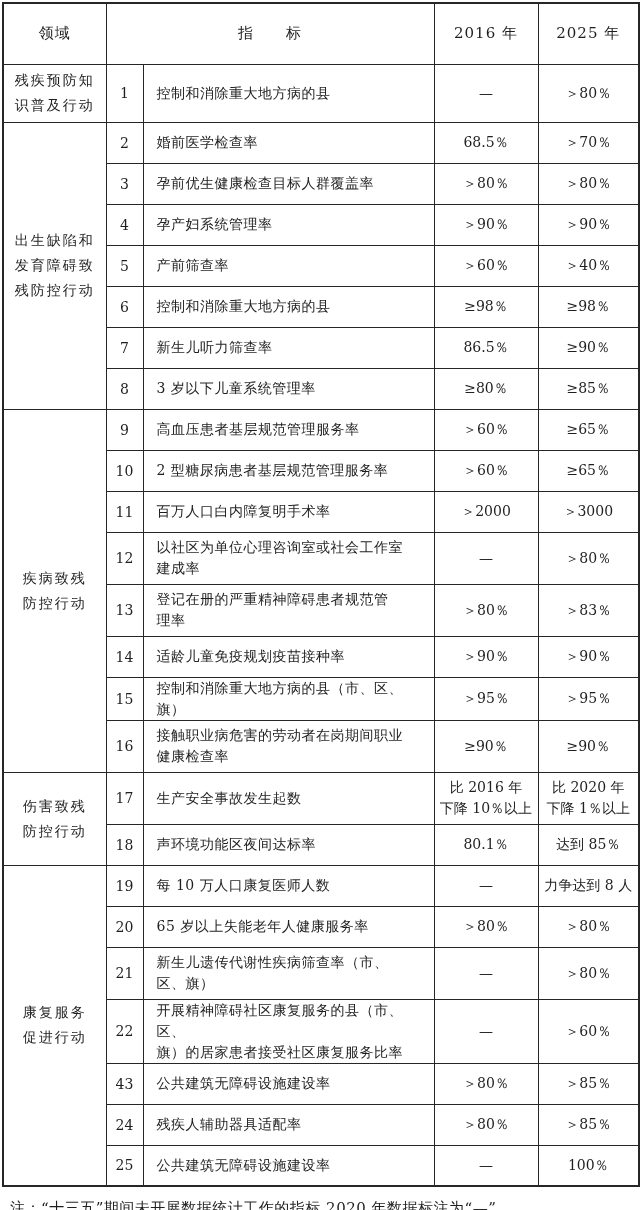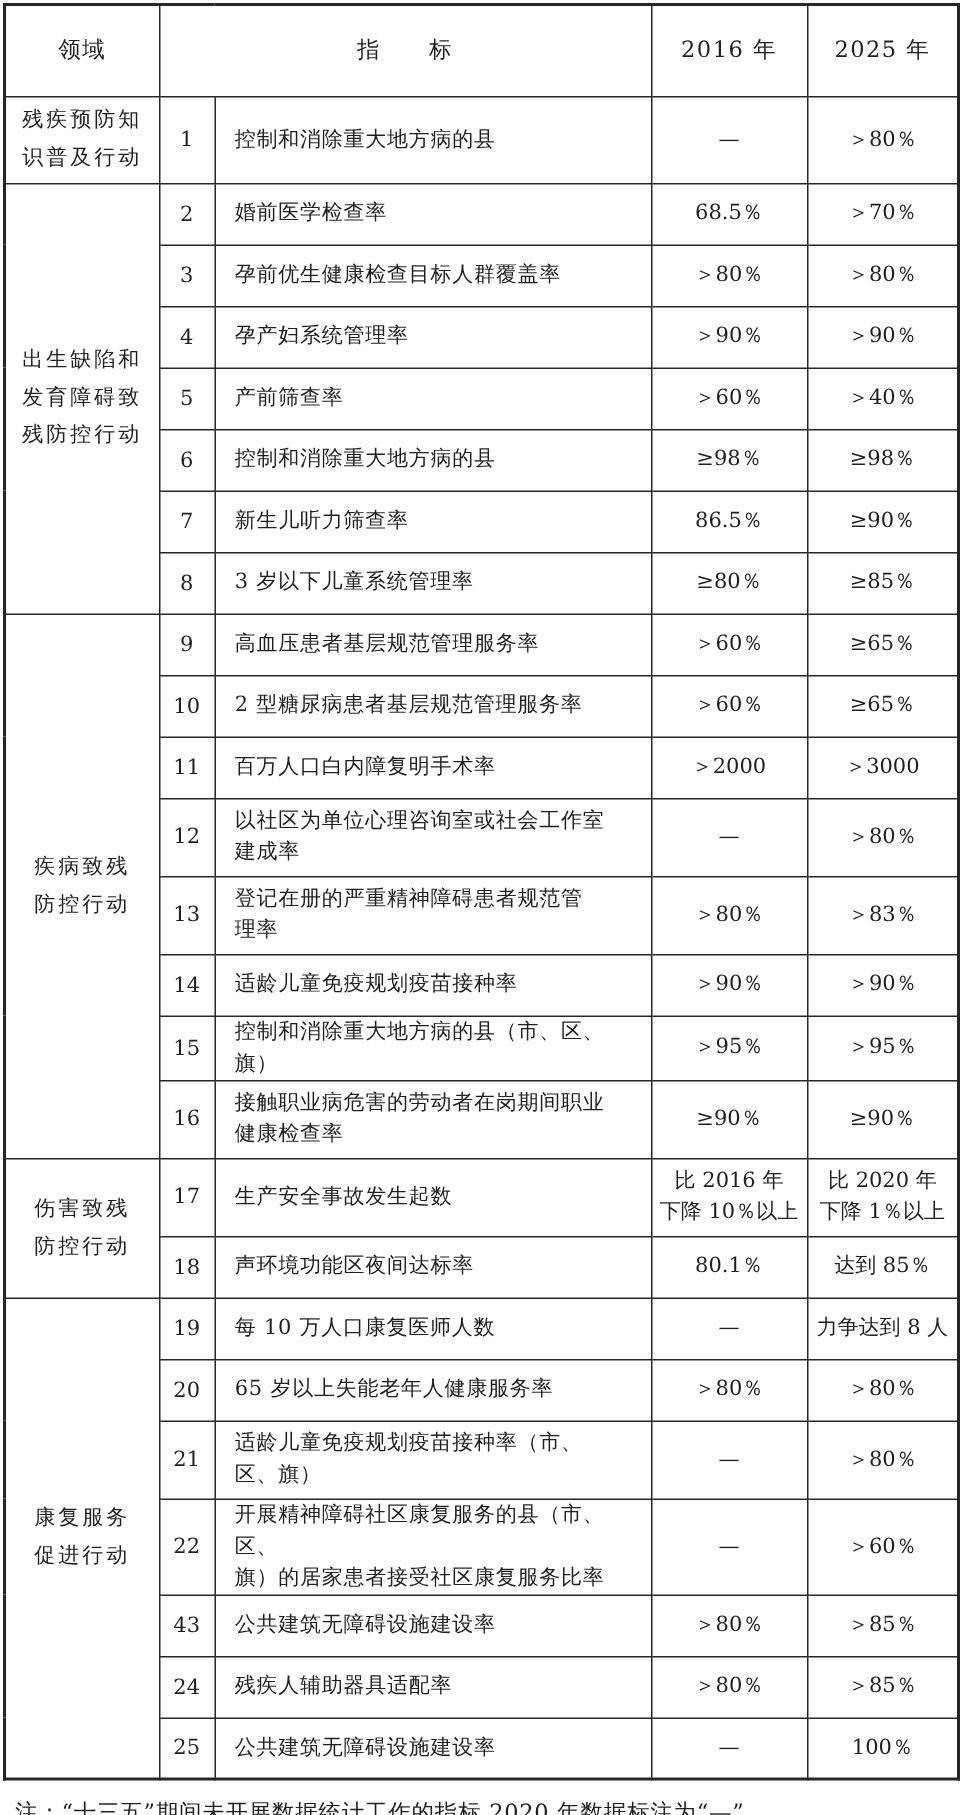--- a/index.html
+++ b/index.html
@@ -215,21 +215,21 @@
         <td class="val">力争达到 8 人</td>
       </tr>
       <tr>
         <td class="no">20</td>
         <td class="ind">65 岁以上失能老年人健康服务率</td>
         <td class="val">＞80％</td>
         <td class="val">＞80％</td>
       </tr>
       <tr class="tall">
         <td class="no">21</td>
-        <td class="ind">适龄儿童免疫规划疫苗接种率（市、
+        <td class="ind">新生儿遗传代谢性疾病筛查率（市、
 区、旗）</td>
         <td class="val">—</td>
         <td class="val">＞80％</td>
       </tr>
       <tr class="tall">
         <td class="no">22</td>
         <td class="ind">开展精神障碍社区康复服务的县（市、区、
 旗）的居家患者接受社区康复服务比率</td>
         <td class="val">—</td>
         <td class="val">＞60％</td>

